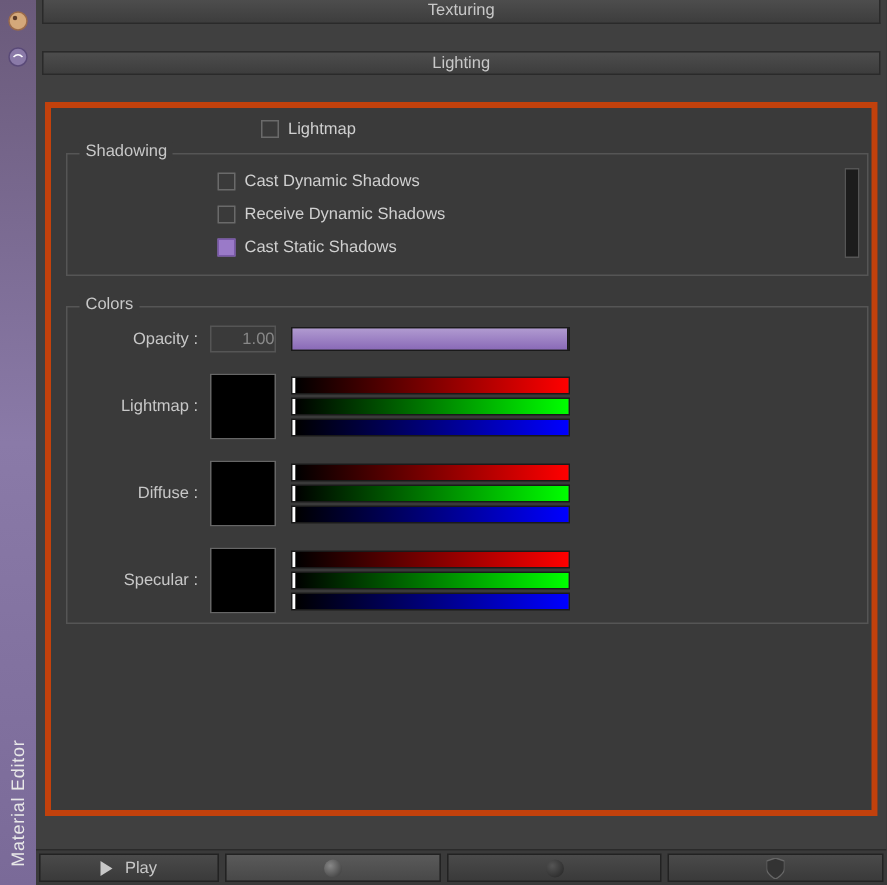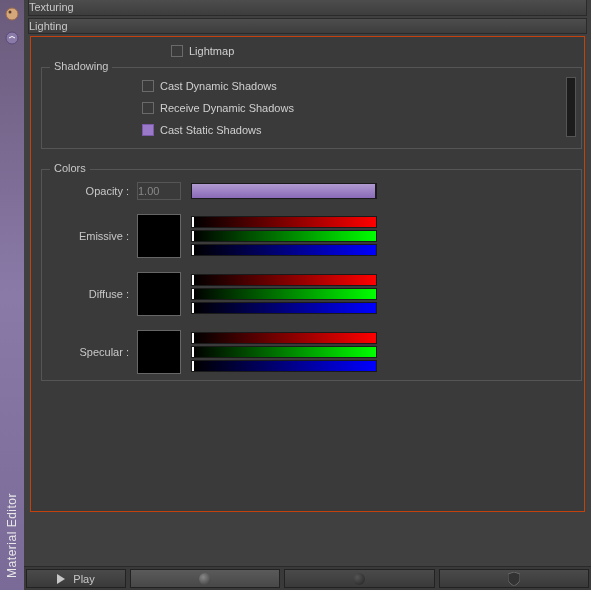--- a/index.html
+++ b/index.html
@@ -55,31 +55,32 @@
     right: 0;
     bottom: 0;
     background: #404040;
   }
 
   
   .section-bar {
     height: 16px;
     background: linear-gradient(to bottom, #4d4d4d, #3d3d3d);
     border: 1px solid #2a2a2a;
+    text-align: center;
     line-height: 14px;
     font-size: 11px;
     color: #c8c8c8;
-    margin: 2px 4px;
+    margin: 18px 4px;
   }
 
   
   .panel {
     margin: 2px 6px;
     background: #3a3a3a;
-    border: 1px solid #c2410c;
+    border: 4px solid #c2410c;
     padding: 8px 2px 8px 10px;
     position: relative;
   }
 
   .scroll-track {
     position: absolute;
     right: 8px;
     top: 40px;
     width: 10px;
     height: 60px;
@@ -152,21 +153,21 @@
     color: #c8c8c8;
   }
 
   .num-input {
     width: 44px;
     height: 18px;
     background: #3a3a3a;
     border: 1px solid #555;
     color: #888;
     font-size: 11px;
-    text-align: left;
+    text-align: right;
     line-height: 16px;
     margin-right: 10px;
   }
 
   .slider {
     width: 186px;
     height: 16px;
     border: 1px solid #1a1a1a;
     position: relative;
     background: #3a3a3a;
@@ -224,21 +225,21 @@
     background: linear-gradient(to bottom, #4a4a4a, #3a3a3a);
     display: flex;
     align-items: center;
     justify-content: center;
     gap: 8px;
     color: #c8c8c8;
     font-size: 11px;
     margin: 2px;
     padding: 0 8px;
   }
-  .bot-btn.wide { width: 100px; }
+  .bot-btn.wide { width: 120px; }
   .bot-btn.icon-only { flex:1; }
   .tri-play {
     width: 0; height: 0;
     border-top: 5px solid transparent;
     border-bottom: 5px solid transparent;
     border-left: 8px solid #c8c8c8;
   }
   .sq-stop {
     width: 9px; height: 9px;
     background: #c8c8c8;
@@ -310,21 +311,21 @@
 
       <div class="color-row">
         <span class="row-label">Opacity :</span>
         <span class="num-input">1.00</span>
         <div class="slider">
           <div class="slider-fill" style="width:100%"></div>
         </div>
       </div>
 
       <div class="color-row">
-        <span class="row-label">Emissive :</span>
+        <span class="row-label">Lightmap :</span>
         <div class="swatch" style="background:#000"></div>
         <div class="rgb-bars">
           <div class="rgb-bar">
               <div class="marker-l"></div>
               <div class="rgb-grad" style="background:linear-gradient(to right,#000,#f00)"></div>
             </div>
           <div class="rgb-bar">
               <div class="marker-l"></div>
               <div class="rgb-grad" style="background:linear-gradient(to right,#000,#0f0)"></div>
             </div>

